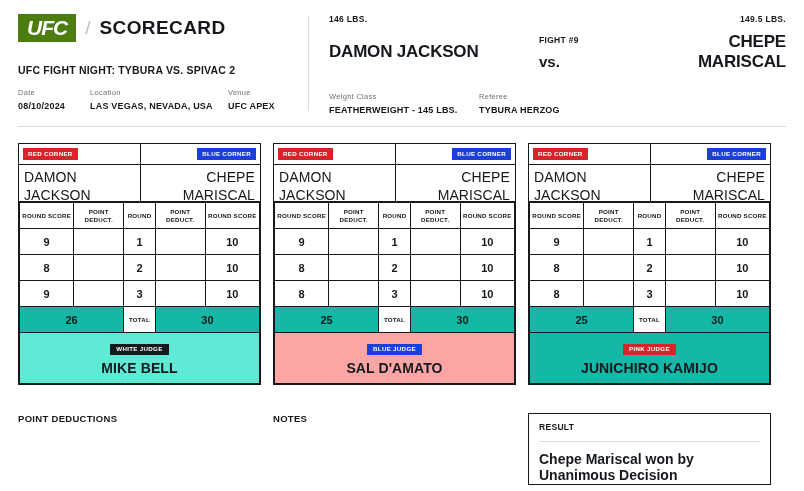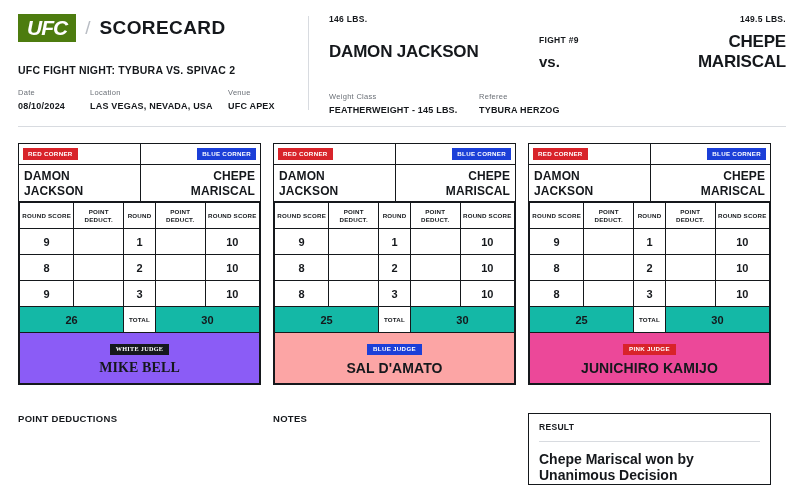--- a/index.html
+++ b/index.html
@@ -137,22 +137,22 @@
   .tag.blue { background: #1b3fd8; }
 
   .names-row {
     display: flex;
     border-bottom: 1.3px solid #15181c;
     height: 37px;
   }
   .name-cell {
     width: 50%;
     padding: 4px 5px 0 5px;
-    font-size: 12px;
-    font-weight: bold;
+    font-size: 14px;
+    font-weight: normal;
     line-height: 1.25;
     letter-spacing: 0.1px;
   }
   .name-cell.right { text-align: right; border-left: 1.3px solid #15181c; }
 
   table.scoretab {
     width: 100%;
     border-collapse: collapse;
     table-layout: fixed;
   }
@@ -188,23 +188,23 @@
     font-size: 6.2px;
     letter-spacing: 0.2px;
   }
 
   .judge-box {
     border: 1.3px solid #15181c;
     border-top: none;
     text-align: center;
     padding: 4px 0 7px 0;
   }
-  .judge-box.white { background: #8b5cf6; font-family: Liberation Serif, serif; }
+  .judge-box.white { background: #5eead4; }
   .judge-box.blue { background: #fca5a5; }
-  .judge-box.pink { background: #ec4899; text-align: center; }
+  .judge-box.pink { background: #14b8a6; text-align: center; }
   .judge-tag {
     display: inline-block;
     font-size: 6.2px;
     font-weight: bold;
     color: #ffffff;
     padding: 2.5px 6px;
     line-height: 1;
     letter-spacing: 0.3px;
   }
   .judge-tag.k { background: #15181c; }

